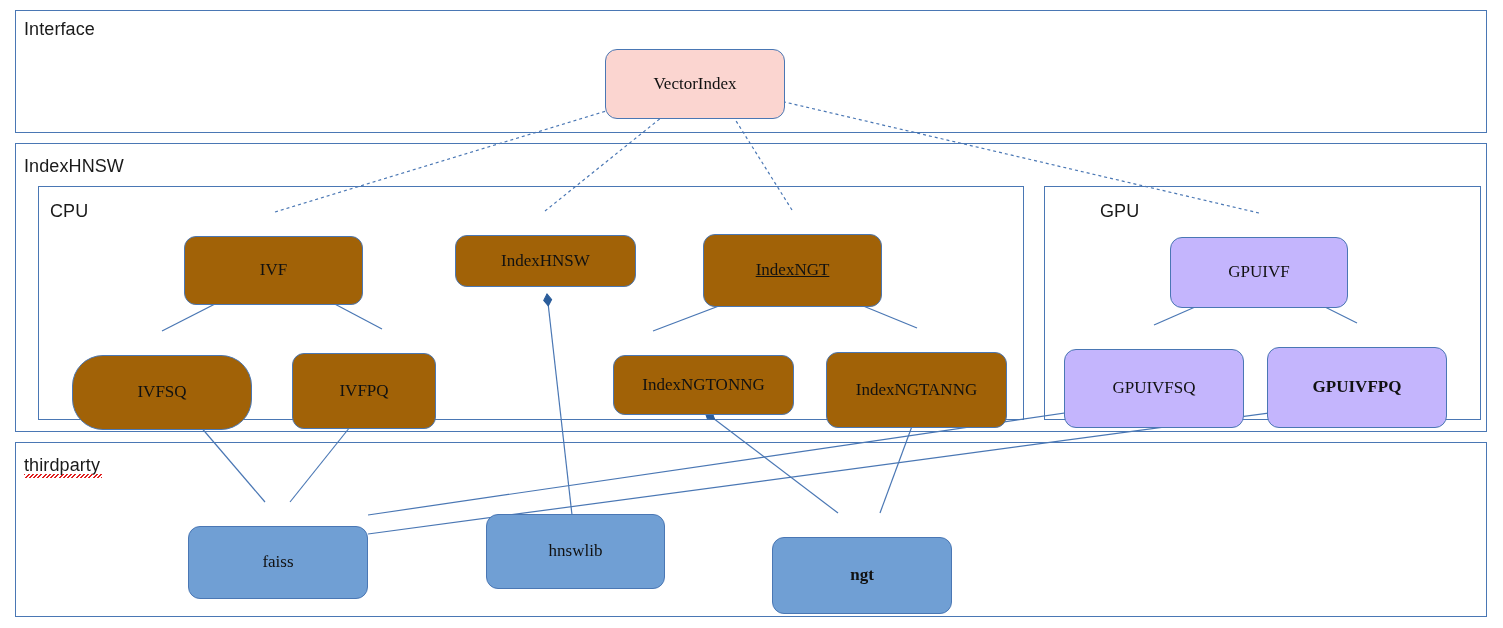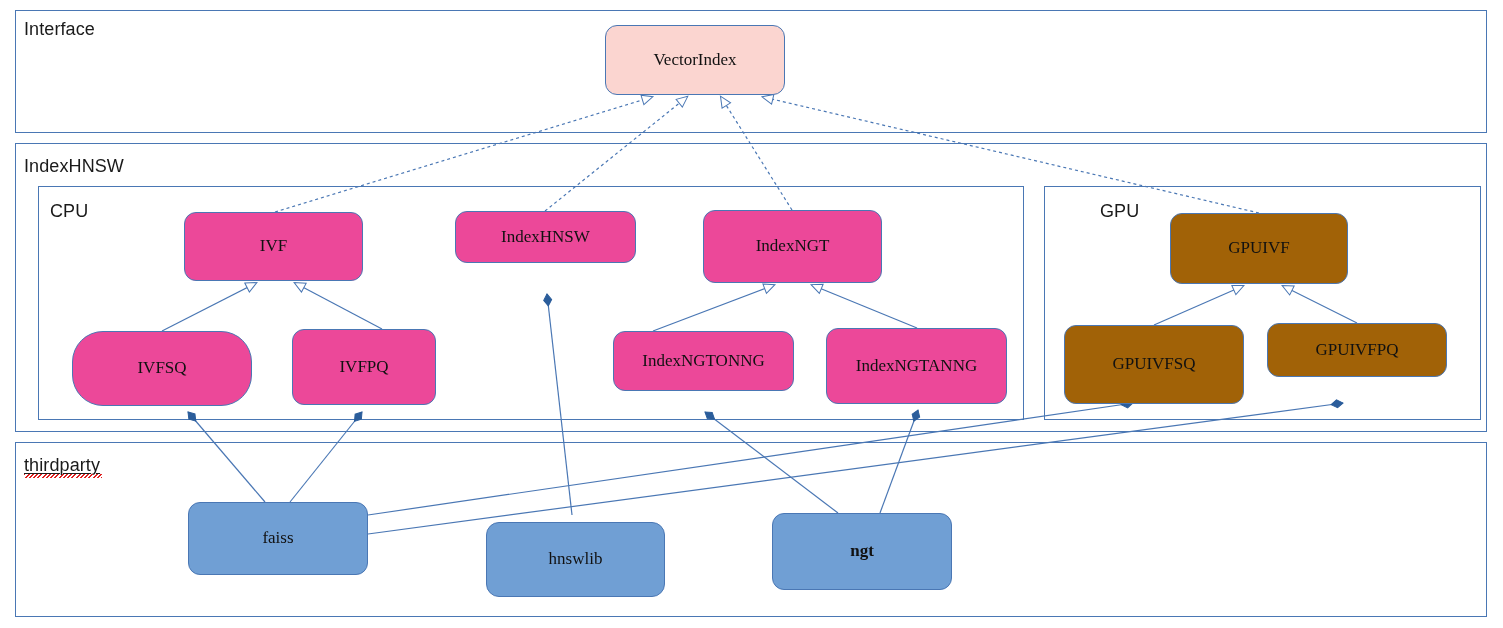--- a/index.html
+++ b/index.html
@@ -32,21 +32,20 @@
   }
   .frame-label {
     position: absolute;
     font-family: "Liberation Sans", sans-serif;
     font-size: 18px;
     color: #1a1a1a;
     white-space: nowrap;
     letter-spacing: 0.1px;
   }
   .frame-label.misspelled {
-    text-decoration: underline;
     text-decoration-color: #1a1a1a;
     text-decoration-thickness: 1px;
     text-underline-offset: 2px;
   }
   .squiggle {
     position: absolute;
     height: 4px;
     pointer-events: none;
   }
   .node {
@@ -56,24 +55,25 @@
     border-radius: 12px;
     display: flex;
     align-items: center;
     justify-content: center;
     font-family: "Liberation Serif", serif;
     font-size: 17px;
     color: #111111;
     text-align: left;
     line-height: 1.1;
     white-space: nowrap;
+    margin-top: 24px;
   }
   .node.iface   { background: #fbd5d0; }
-  .node.cpu     { background: #ec4899; }
-  .node.gpu     { background: #a16207; }
+  .node.cpu     { background: #a16207; }
+  .node.gpu     { background: #c4b5fd; }
   .node.third   { background: #709fd4; }
 </style>
 </head>
 <body>
 
 <div id="canvas">
 
   <div id="frames-layer">
       <div class="frame" style="left: 15px; top: 10px; width: 1472px; height: 123px;"></div>
       <div class="frame-label" style="left: 24px; top: 19px;">Interface</div>
@@ -121,48 +121,48 @@
   <div id="nodes-layer">
       <div class="node iface" style="left: 605px; top: 25px; width: 180px; height: 70px;">
         <span>VectorIndex</span>
       </div>
       <div class="node cpu" style="left: 184px; top: 212px; width: 179px; height: 69px;">
         <span>IVF</span>
       </div>
       <div class="node cpu" style="left: 455px; top: 211px; width: 181px; height: 52px;">
         <span>IndexHNSW</span>
       </div>
-      <div class="node cpu" style="left: 703px; top: 210px; width: 179px; height: 73px;">
+      <div class="node cpu" style="left: 703px; top: 210px; width: 179px; height: 73px; text-decoration: underline;">
         <span>IndexNGT</span>
       </div>
       <div class="node cpu" style="left: 72px; top: 331px; width: 180px; height: 75px; border-radius: 31px;">
         <span>IVFSQ</span>
       </div>
       <div class="node cpu" style="left: 292px; top: 329px; width: 144px; height: 76px;">
         <span>IVFPQ</span>
       </div>
       <div class="node cpu" style="left: 613px; top: 331px; width: 181px; height: 60px;">
         <span>IndexNGTONNG</span>
       </div>
       <div class="node cpu" style="left: 826px; top: 328px; width: 181px; height: 76px;">
         <span>IndexNGTANNG</span>
       </div>
       <div class="node gpu" style="left: 1170px; top: 213px; width: 178px; height: 71px;">
         <span>GPUIVF</span>
       </div>
       <div class="node gpu" style="left: 1064px; top: 325px; width: 180px; height: 79px;">
         <span>GPUIVFSQ</span>
       </div>
-      <div class="node gpu" style="left: 1267px; top: 323px; width: 180px; height: 54px;">
+      <div class="node gpu" style="left: 1267px; top: 323px; width: 180px; height: 81px; font-weight: bold;">
         <span>GPUIVFPQ</span>
       </div>
       <div class="node third" style="left: 188px; top: 502px; width: 180px; height: 73px;">
         <span>faiss</span>
       </div>
-      <div class="node third" style="left: 486px; top: 522px; width: 179px; height: 75px; border-radius: 13px;">
+      <div class="node third" style="left: 486px; top: 490px; width: 179px; height: 75px;">
         <span>hnswlib</span>
       </div>
       <div class="node third" style="left: 772px; top: 513px; width: 180px; height: 77px; font-weight: bold;">
         <span>ngt</span>
       </div>
     </div>
 
 </div>
 
 </body></html>

